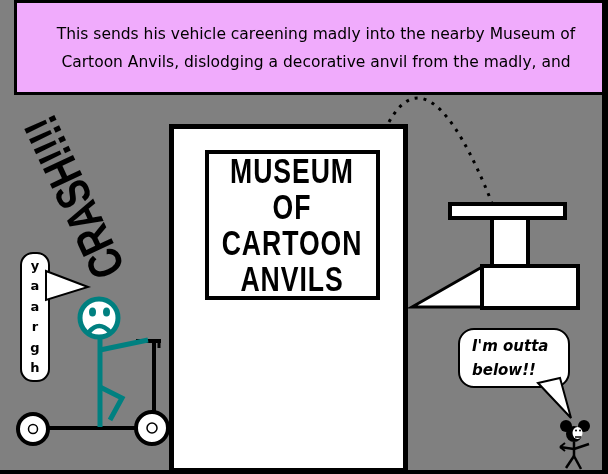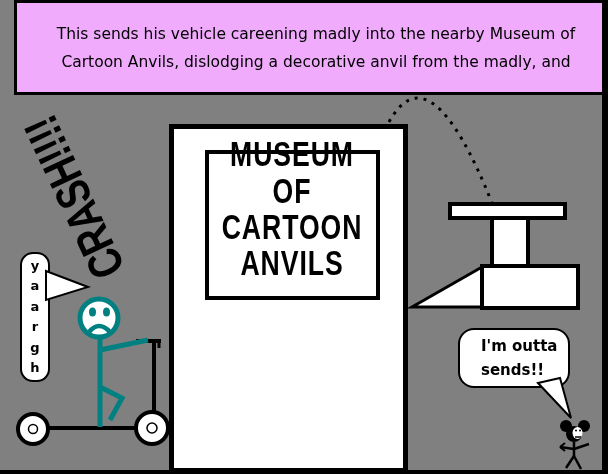--- a/index.html
+++ b/index.html
@@ -23,21 +23,21 @@
   .border-right{position:absolute;left:602px;top:0;width:6px;height:474px;background:#000;z-index:6;}
   .border-bottom{position:absolute;left:0;top:470px;width:608px;height:4px;background:#000;z-index:6;}
   
   .building{
     position:absolute;left:169px;top:124px;width:239px;height:349px;
     box-sizing:border-box;background:#fff;border:5px solid #000;z-index:1;
   }
   .sign{
     position:absolute;left:205px;top:150px;width:175px;height:150px;
     box-sizing:border-box;background:#fff;border:4px solid #000;z-index:2;
-    display:flex;justify-content:center;
+    display:flex;align-items:center;justify-content:center;
   }
   .sign-text{
     transform:scale(0.95,1.25);transform-origin:center;
     text-align:center;color:#000;
   }
   .sign-line{
     font-family:"Liberation Sans",sans-serif;font-weight:bold;
     font-size:28px;line-height:29px;letter-spacing:1px;white-space:nowrap;
   }
   
@@ -56,21 +56,21 @@
     z-index:4;
   }
   .bubble-letter{
     font-size:13px;font-weight:bold;line-height:20.5px;color:#000;
     font-family:"DejaVu Sans",sans-serif;
   }
   .bubble-right{
     position:absolute;left:458px;top:328px;width:112px;height:60px;
     box-sizing:border-box;background:#fff;border:2px solid #000;border-radius:16px;
     display:flex;flex-direction:column;justify-content:center;
-    padding-left:21px;z-index:4;
+    padding-left:12px;z-index:4;font-style:italic;
   }
   .bubble-line{
     font-size:15px;font-weight:bold;line-height:24px;color:#000;white-space:nowrap;
     font-family:"DejaVu Sans",sans-serif;
   }
   
   .art{position:absolute;left:0;top:0;width:608px;height:474px;z-index:5;pointer-events:none;}
 </style>
 </head>
 <body>
@@ -98,21 +98,21 @@
     <div class="bubble-letter">y</div>
     <div class="bubble-letter">a</div>
     <div class="bubble-letter">a</div>
     <div class="bubble-letter">r</div>
     <div class="bubble-letter">g</div>
     <div class="bubble-letter">h</div>
   </div>
 
   <div class="bubble-right">
     <div class="bubble-line">I'm outta</div>
-    <div class="bubble-line">sends!!</div>
+    <div class="bubble-line">below!!</div>
   </div>
 
   <svg class="art" viewBox="0 0 608 474" xmlns="http://www.w3.org/2000/svg">
 
     <polygon points="46,271 46,300 88,287" fill="#ffffff" stroke="#000000" stroke-width="2"></polygon>
     <polygon points="538,383 560,378 571,418" fill="#ffffff" stroke="#000000" stroke-width="2"></polygon>
 
     <path d="M 389 122 Q 430 48 492 203" fill="none" stroke="#000000" stroke-width="3" stroke-dasharray="3 6"></path>
 
     <g>

